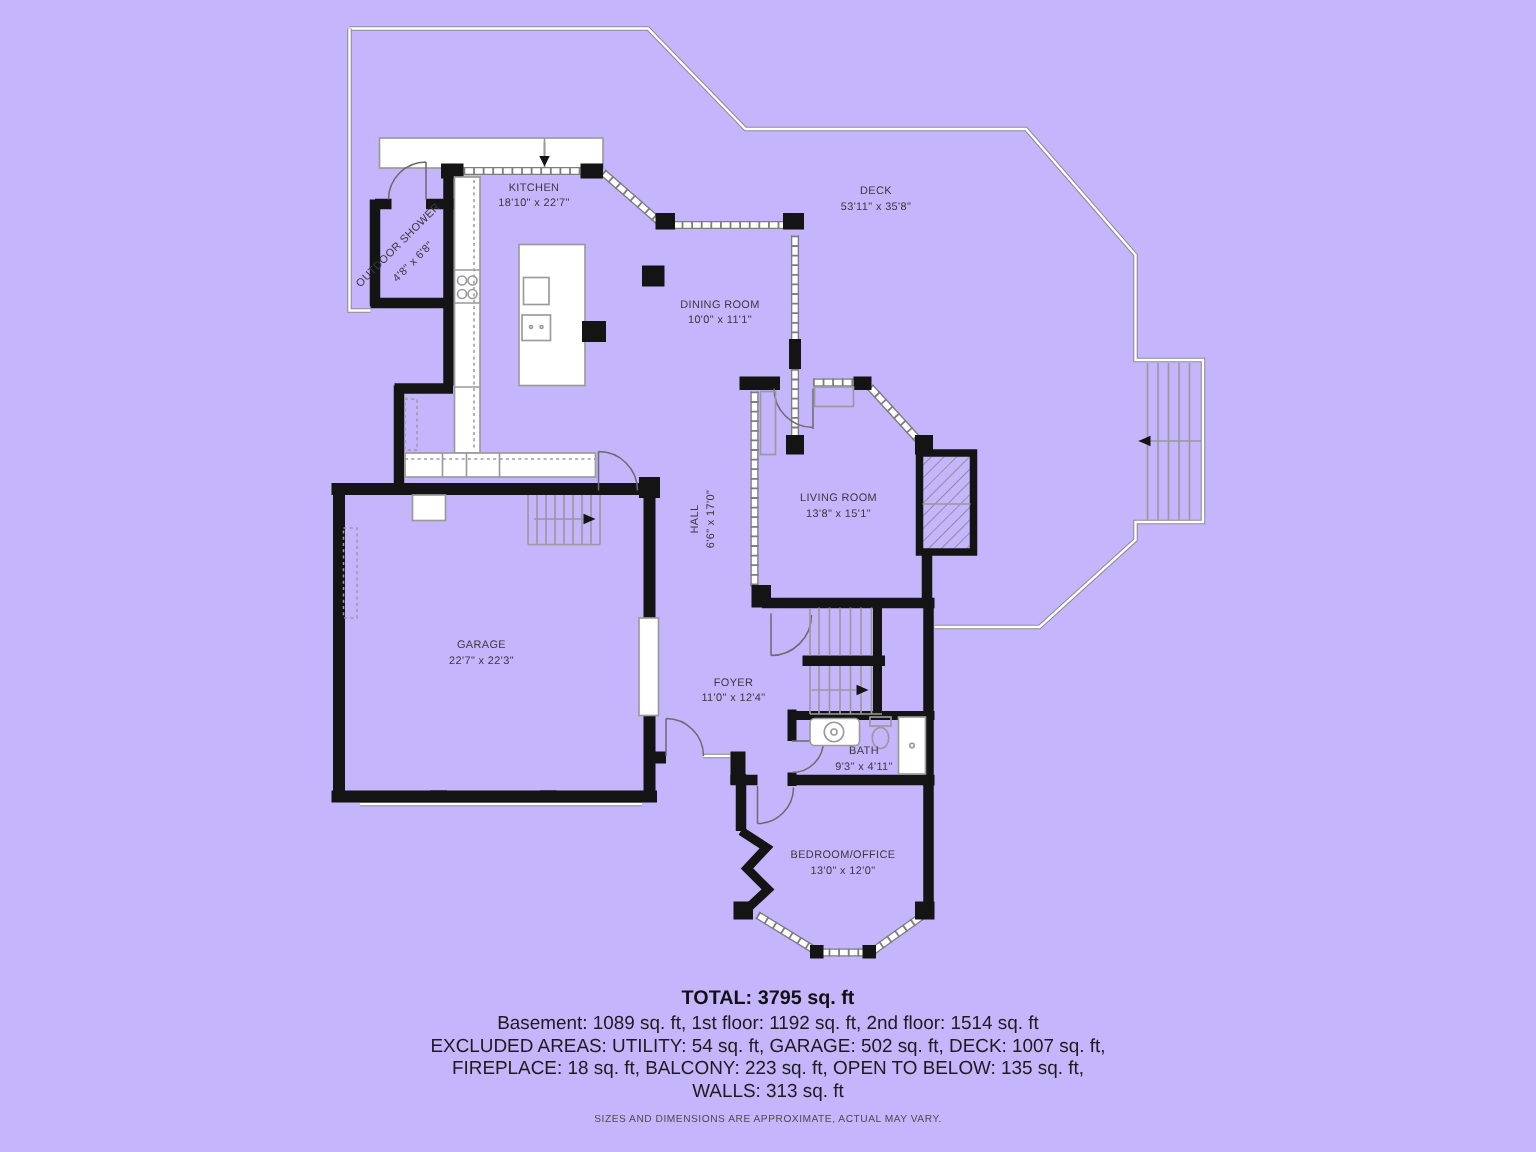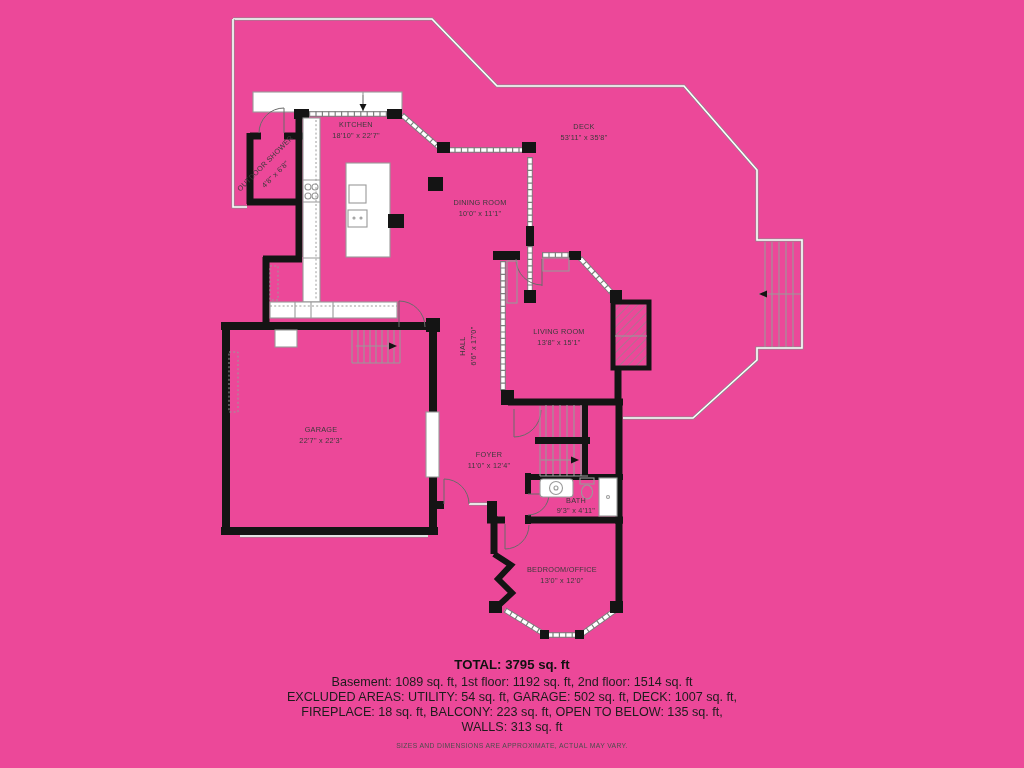--- a/index.html
+++ b/index.html
@@ -1,16 +1,16 @@
 <!DOCTYPE html>
 <html><head>
 <meta charset="utf-8">
 <style>
   html,body{margin:0;padding:0;background:#ffffff;}
-  .page{width:1024px;height:768px;position:relative;background:#ec4899;overflow:hidden;}
+  .page{width:1024px;height:768px;position:relative;background:#c4b5fd;overflow:hidden;}
   svg{display:block;}
   
   .wall{stroke:#141414;stroke-width:7;fill:none;stroke-linecap:butt;}
   .wall8{stroke:#141414;stroke-width:8;fill:none;stroke-linecap:butt;}
   .wall6{stroke:#141414;stroke-width:6;fill:none;stroke-linecap:butt;}
   .blk{fill:#141414;stroke:none;}
   
   .thin{stroke:#9a9a9a;stroke-width:1.1;fill:none;}
   .thinf{stroke:#9a9a9a;stroke-width:1.1;fill:#ffffff;}
   .dashl{stroke:#9a9a9a;stroke-width:1;fill:none;stroke-dasharray:2 2.2;}

